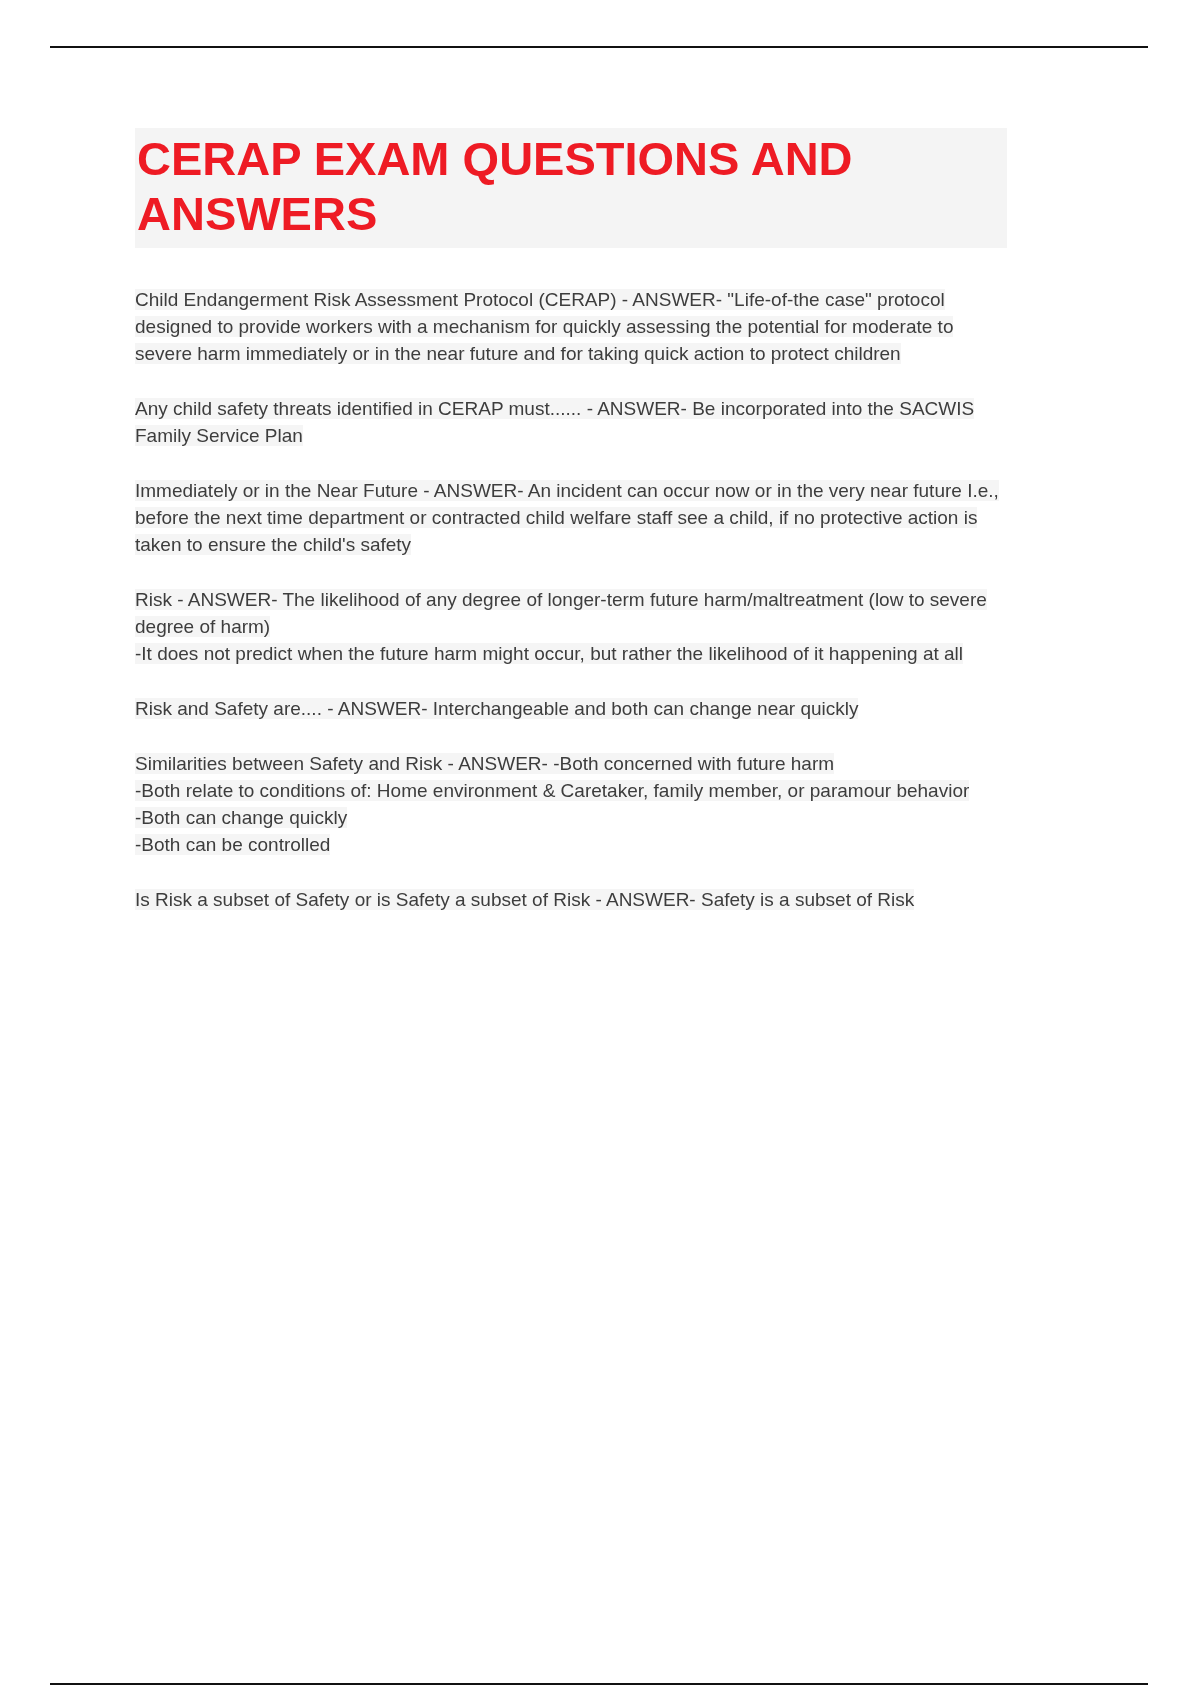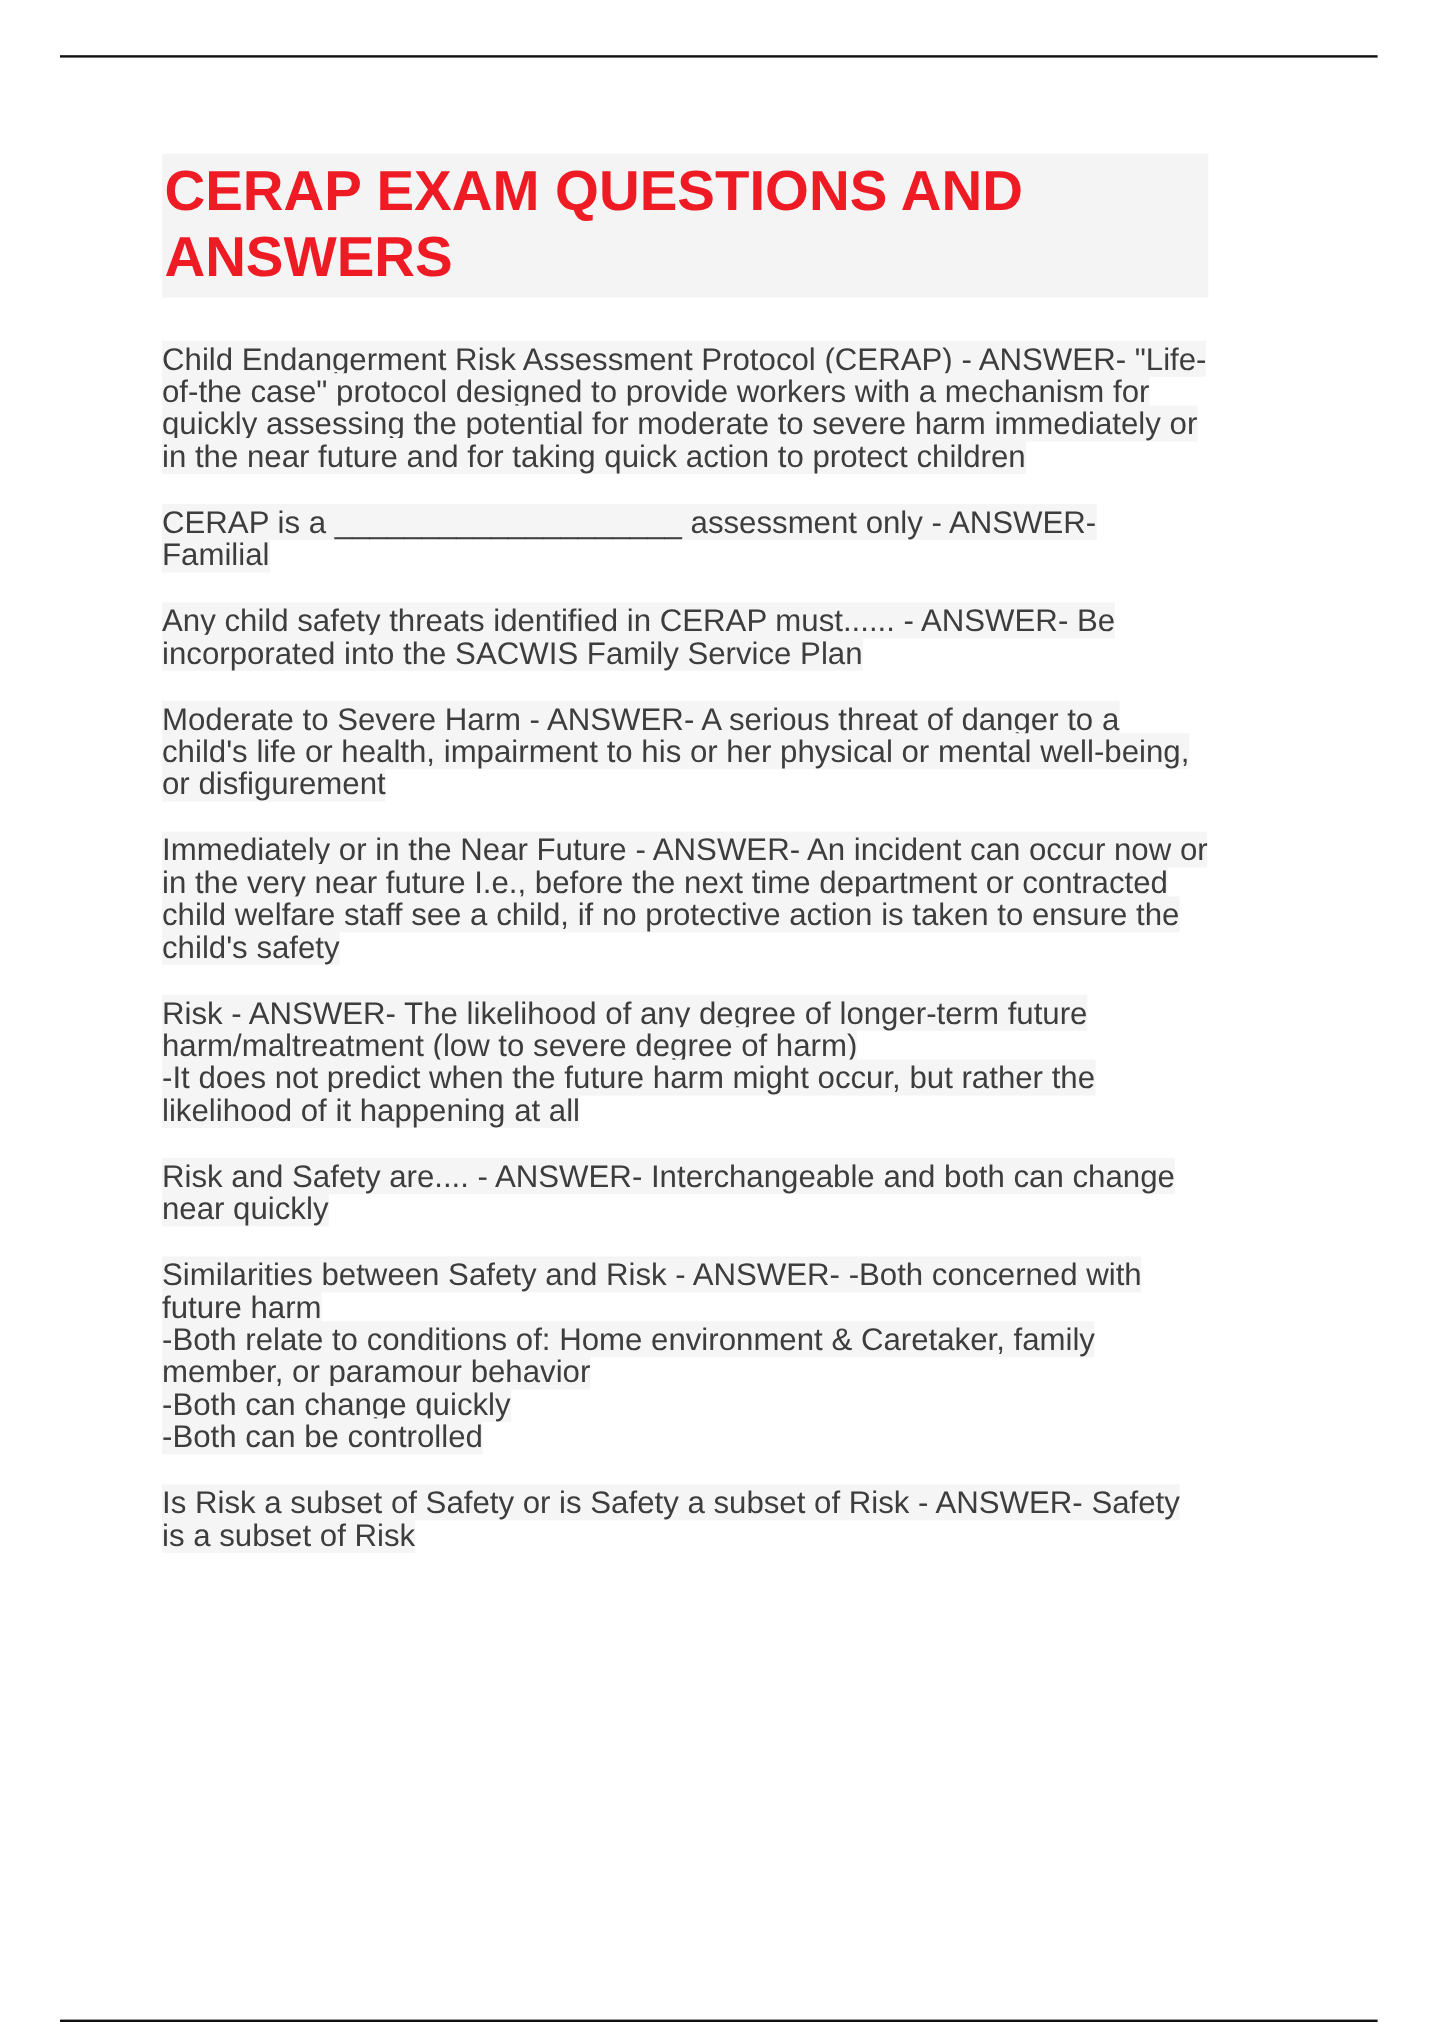--- a/index.html
+++ b/index.html
@@ -37,21 +37,21 @@
     font-size: 47px;
     line-height: 1.17;
     font-weight: bold;
     color: #ee1b24;
     background: #f4f4f4;
     padding: 4px 6px 6px 2px;
   }
 
   .para {
     margin: 0 0 28px 0;
-    font-size: 26px;
+    font-size: 19px;
     line-height: 27px;
     color: #3d3d3d;
   }
   .para .hl {
     background: #f5f5f5;
     white-space: pre-line;
     box-decoration-break: clone;
     -webkit-box-decoration-break: clone;
   }
 </style>
@@ -59,26 +59,24 @@
 <body>
 
 <div class="page">
   <div class="rule rule-top"></div>
 
   <div class="content">
     <h1 class="title">CERAP EXAM QUESTIONS AND ANSWERS</h1>
     <div id="qa-list">
   <p class="para"><span class="hl">Child Endangerment Risk Assessment Protocol (CERAP) - ANSWER- "Life-of-the case" protocol designed to provide workers with a mechanism for quickly assessing the potential for moderate to severe harm immediately or in the near future and for taking quick action to protect children</span></p>
 
-  <p class="para"><span class="hl">CERAP is a ____________________ assessment only - ANSWER- Familial</span></p>
 
   <p class="para"><span class="hl">Any child safety threats identified in CERAP must...... - ANSWER- Be incorporated into the SACWIS Family Service Plan</span></p>
 
 
-  <p class="para"><span class="hl">Moderate to Severe Harm - ANSWER- A serious threat of danger to a child's life or health, impairment to his or her physical or mental well-being, or disfigurement</span></p>
 
   <p class="para"><span class="hl">Immediately or in the Near Future - ANSWER- An incident can occur now or in the very near future I.e., before the next time department or contracted child welfare staff see a child, if no protective action is taken to ensure the child's safety</span></p>
 
   <p class="para"><span class="hl">Risk - ANSWER- The likelihood of any degree of longer-term future harm/maltreatment (low to severe degree of harm)
 -It does not predict when the future harm might occur, but rather the likelihood of it happening at all</span></p>
 
   <p class="para"><span class="hl">Risk and Safety are.... - ANSWER- Interchangeable and both can change near quickly</span></p>
 
   <p class="para"><span class="hl">Similarities between Safety and Risk - ANSWER- -Both concerned with future harm
 -Both relate to conditions of: Home environment &amp; Caretaker, family member, or paramour behavior

